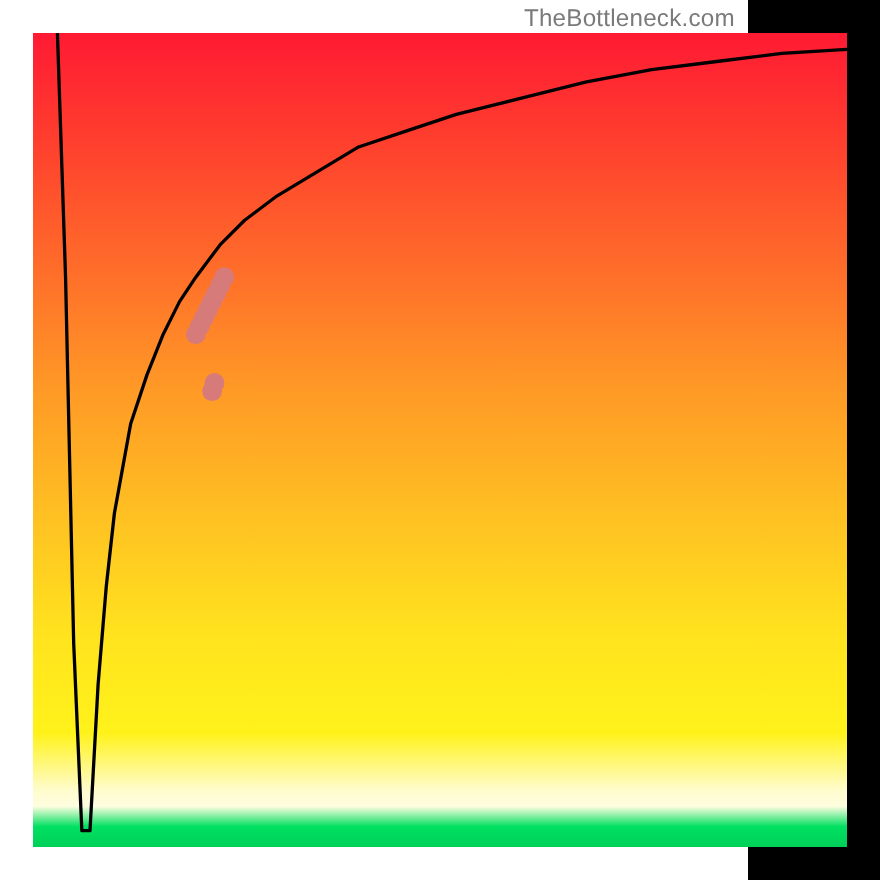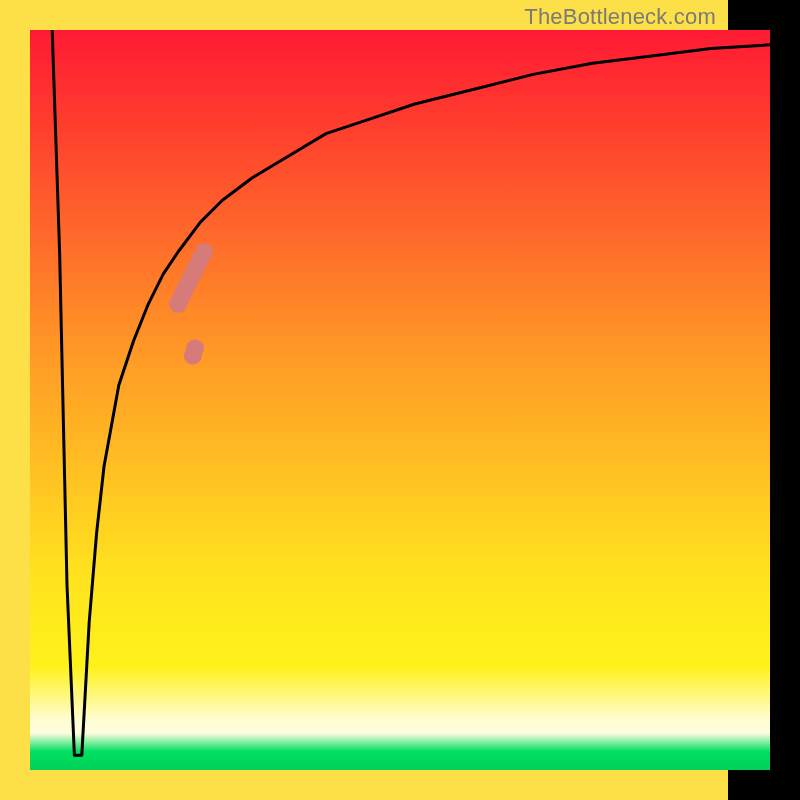--- a/index.html
+++ b/index.html
@@ -8,22 +8,21 @@
     width: 800px;
     height: 800px;
     overflow: hidden;
     background: #000;
     font-family: Arial, Helvetica, sans-serif;
   }
   .frame {
     position: relative;
     width: 680px;
     height: 800px;
-    background: #fde047;
-    padding-left: 48px;
+    background: #ffffff;
   }
   .plot {
     position: absolute;
     left: 30px;
     top: 30px;
     width: 740px;
     height: 740px;
     
     background:
       linear-gradient(to bottom,

